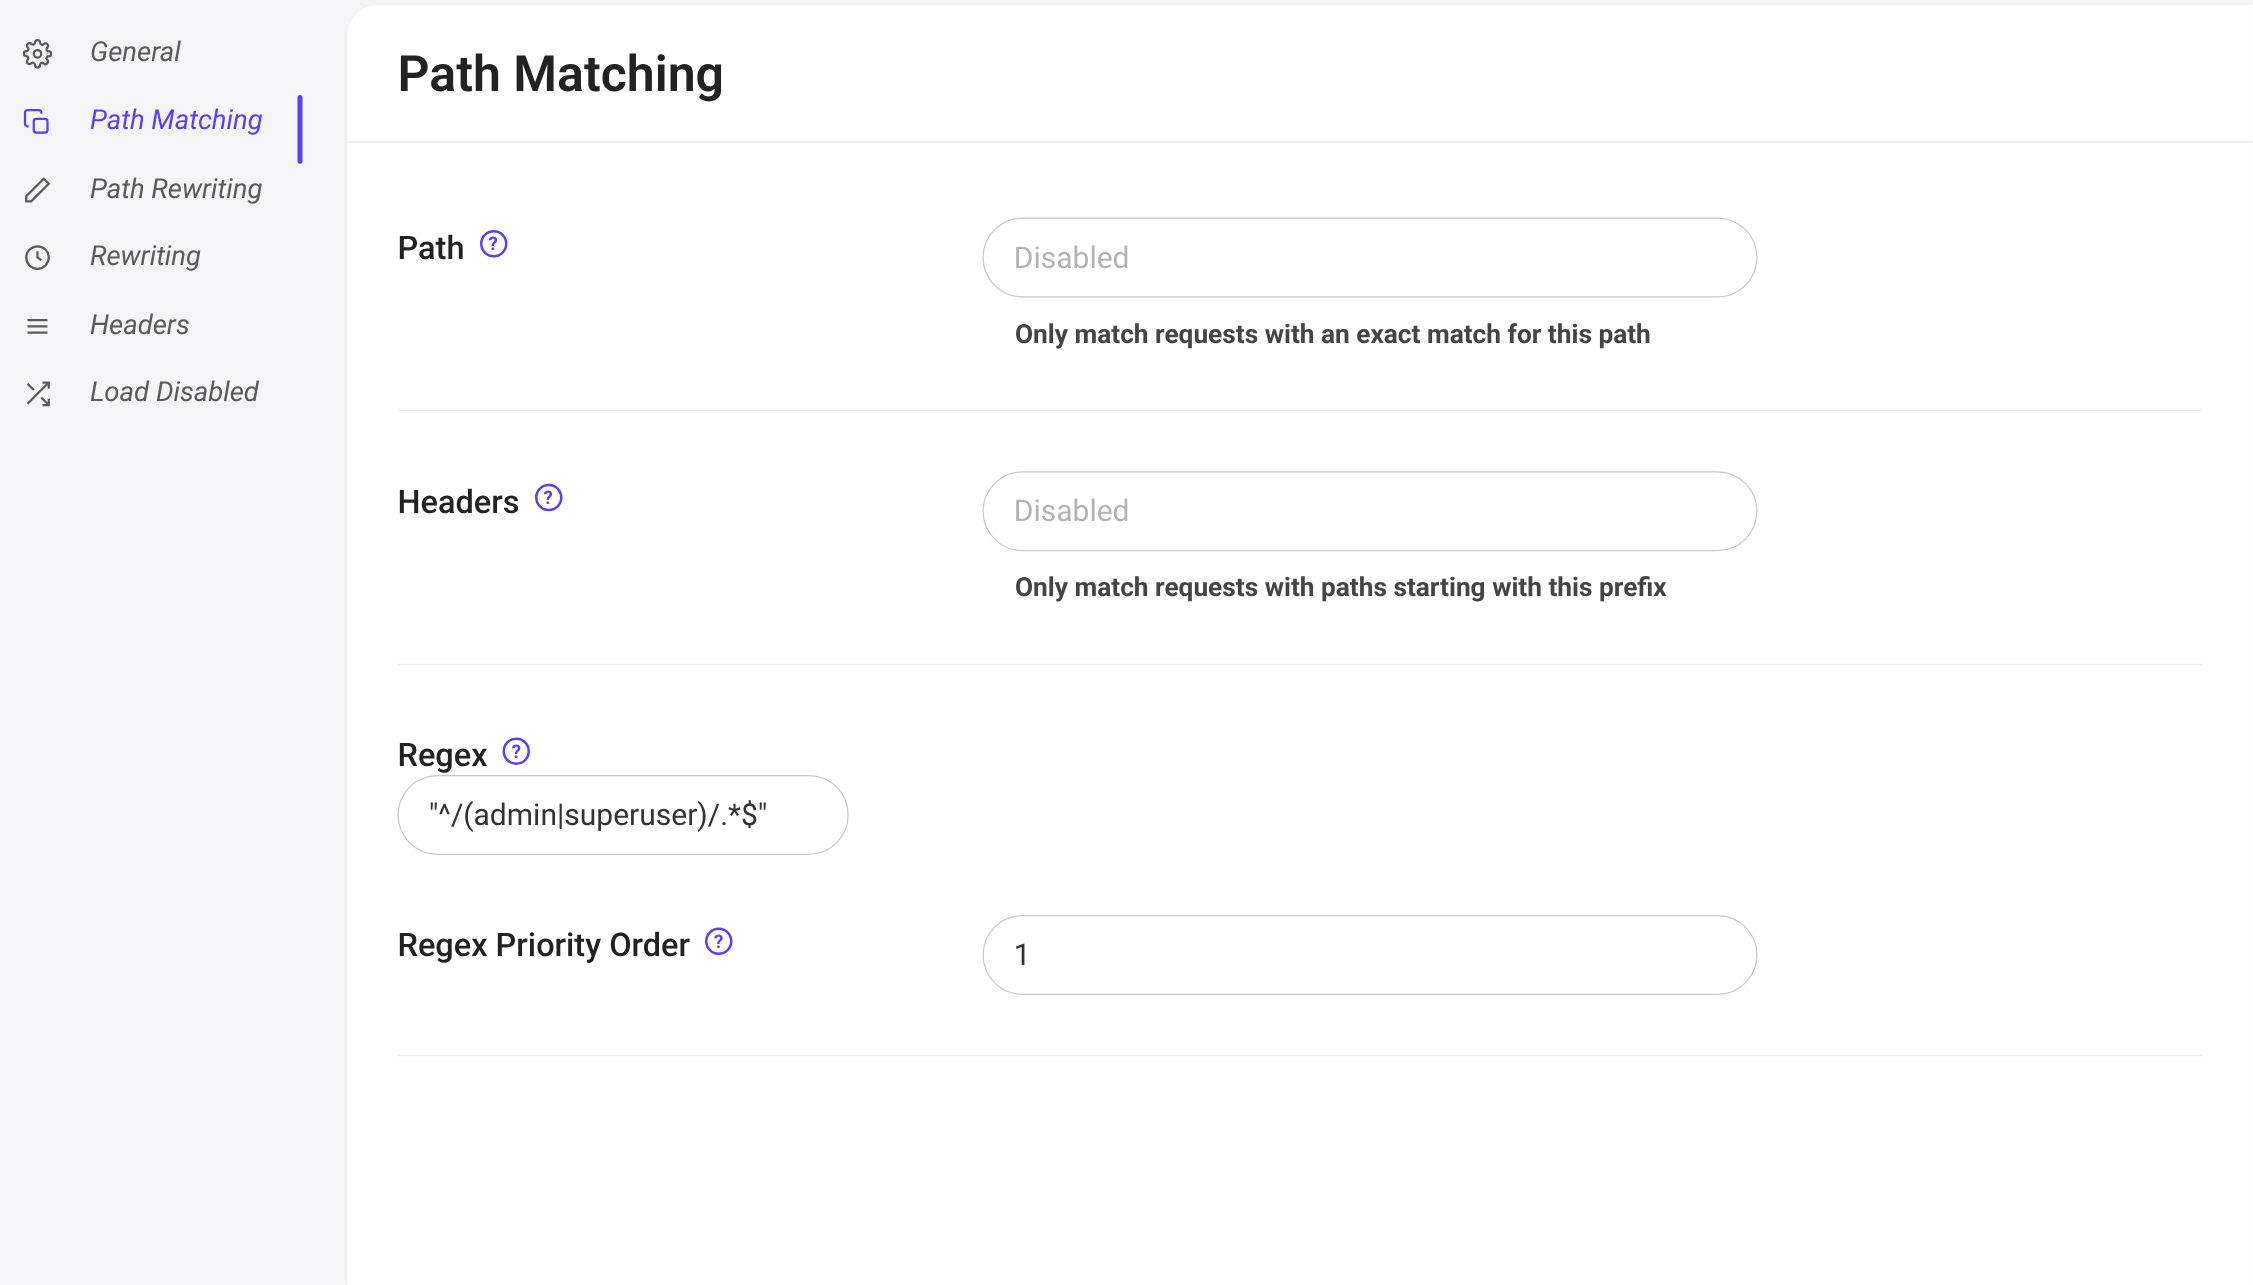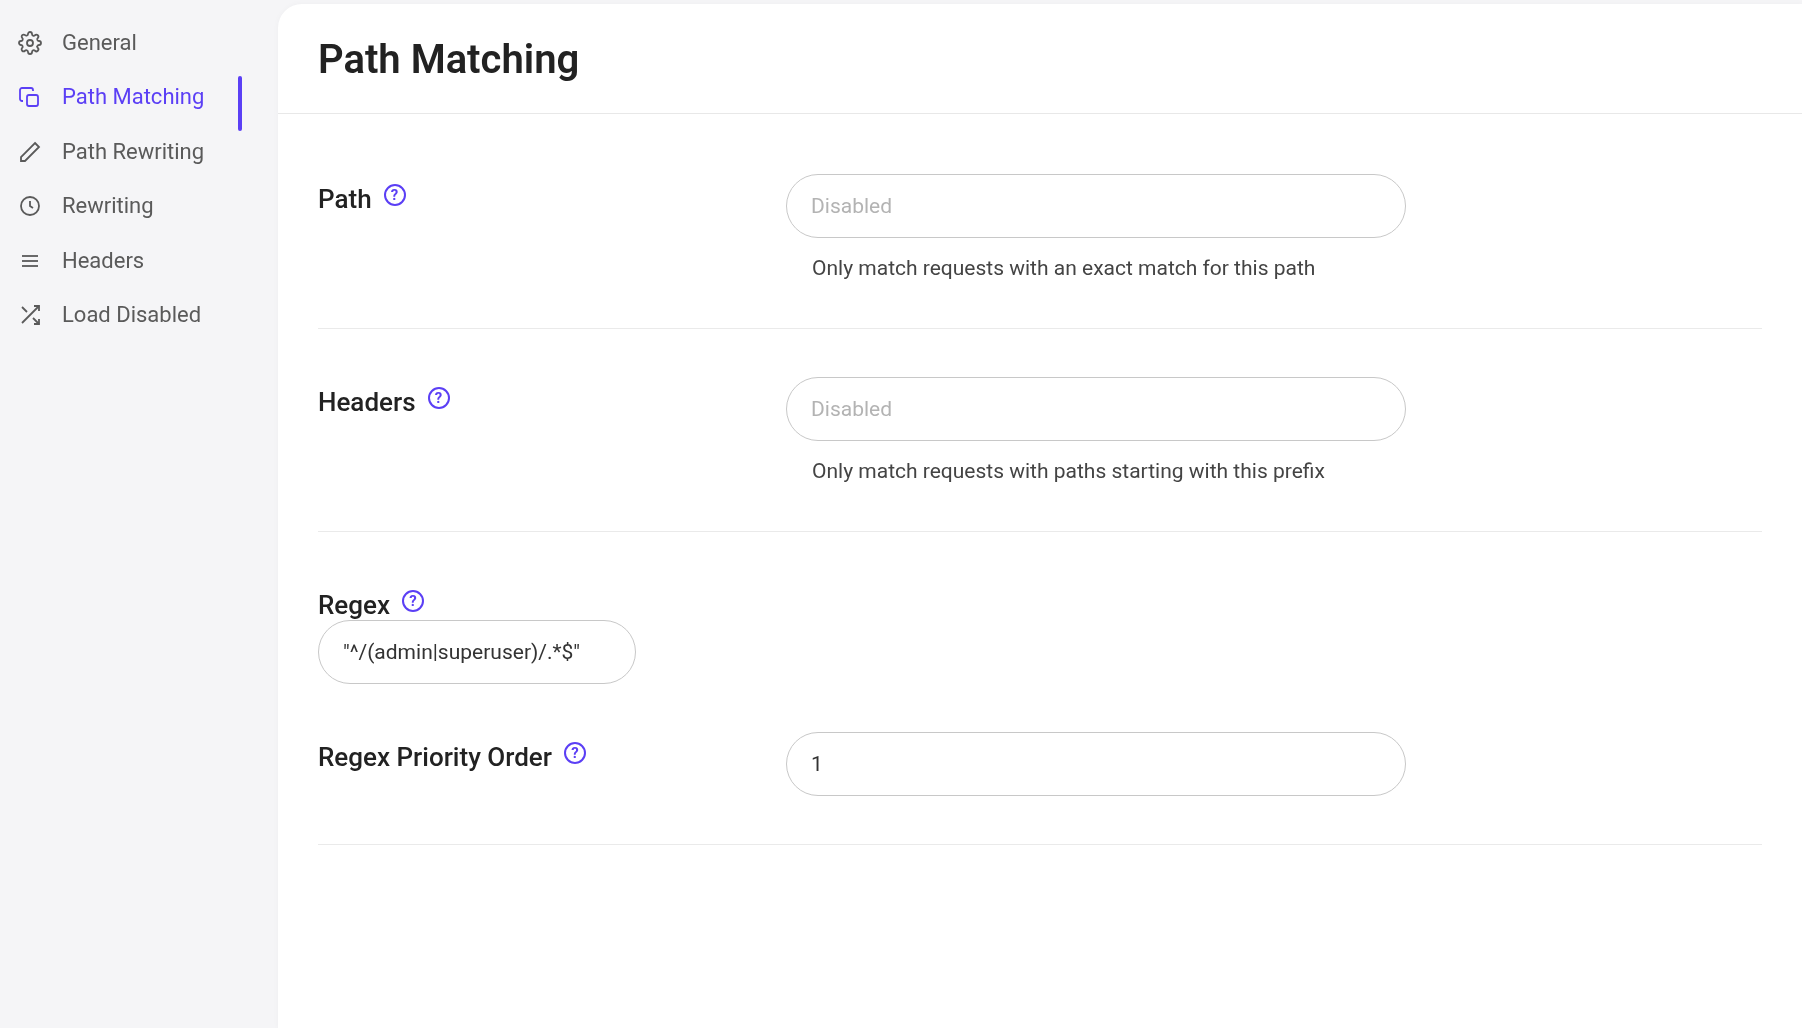--- a/index.html
+++ b/index.html
@@ -20,27 +20,28 @@
       height: 100%;
     }
     .sidebar {
       width: 278px;
       padding: 16px 0;
       background: #f5f5f7;
     }
     .sidebar-item {
       display: flex;
       align-items: center;
-      gap: 20px;
+      gap: 30px;
       padding: 14px 18px;
       font-size: 22px;
       color: #5a5a5a;
       cursor: pointer;
       position: relative;
       line-height: 1.2;
+      font-style: italic;
     }
     .sidebar-item.active {
       color: #5b3ff5;
     }
     .sidebar-item.active::after {
       content: "";
       position: absolute;
       right: 36px;
       top: 6px;
       bottom: -6px;
@@ -128,34 +129,35 @@
       flex: 1;
       padding-right: 80px;
     }
     .text-input {
       width: 100%;
       max-width: 620px;
       height: 64px;
       border: 1px solid #c8c8c8;
       border-radius: 32px;
       padding: 0 24px;
-      font-size: 21px;
+      font-size: 24px;
       color: #333;
       background: #fff;
       outline: none;
       font-family: inherit;
     }
     .text-input::placeholder {
       color: #b3b3b3;
     }
     .help-text {
       margin-top: 18px;
       margin-left: 26px;
       font-size: 21px;
       color: #444;
+      font-weight: bold;
     }
   </style>
 </head>
 <body>
 
 <div class="layout">
 
   <nav class="sidebar">
 
     <div class="sidebar-item">

